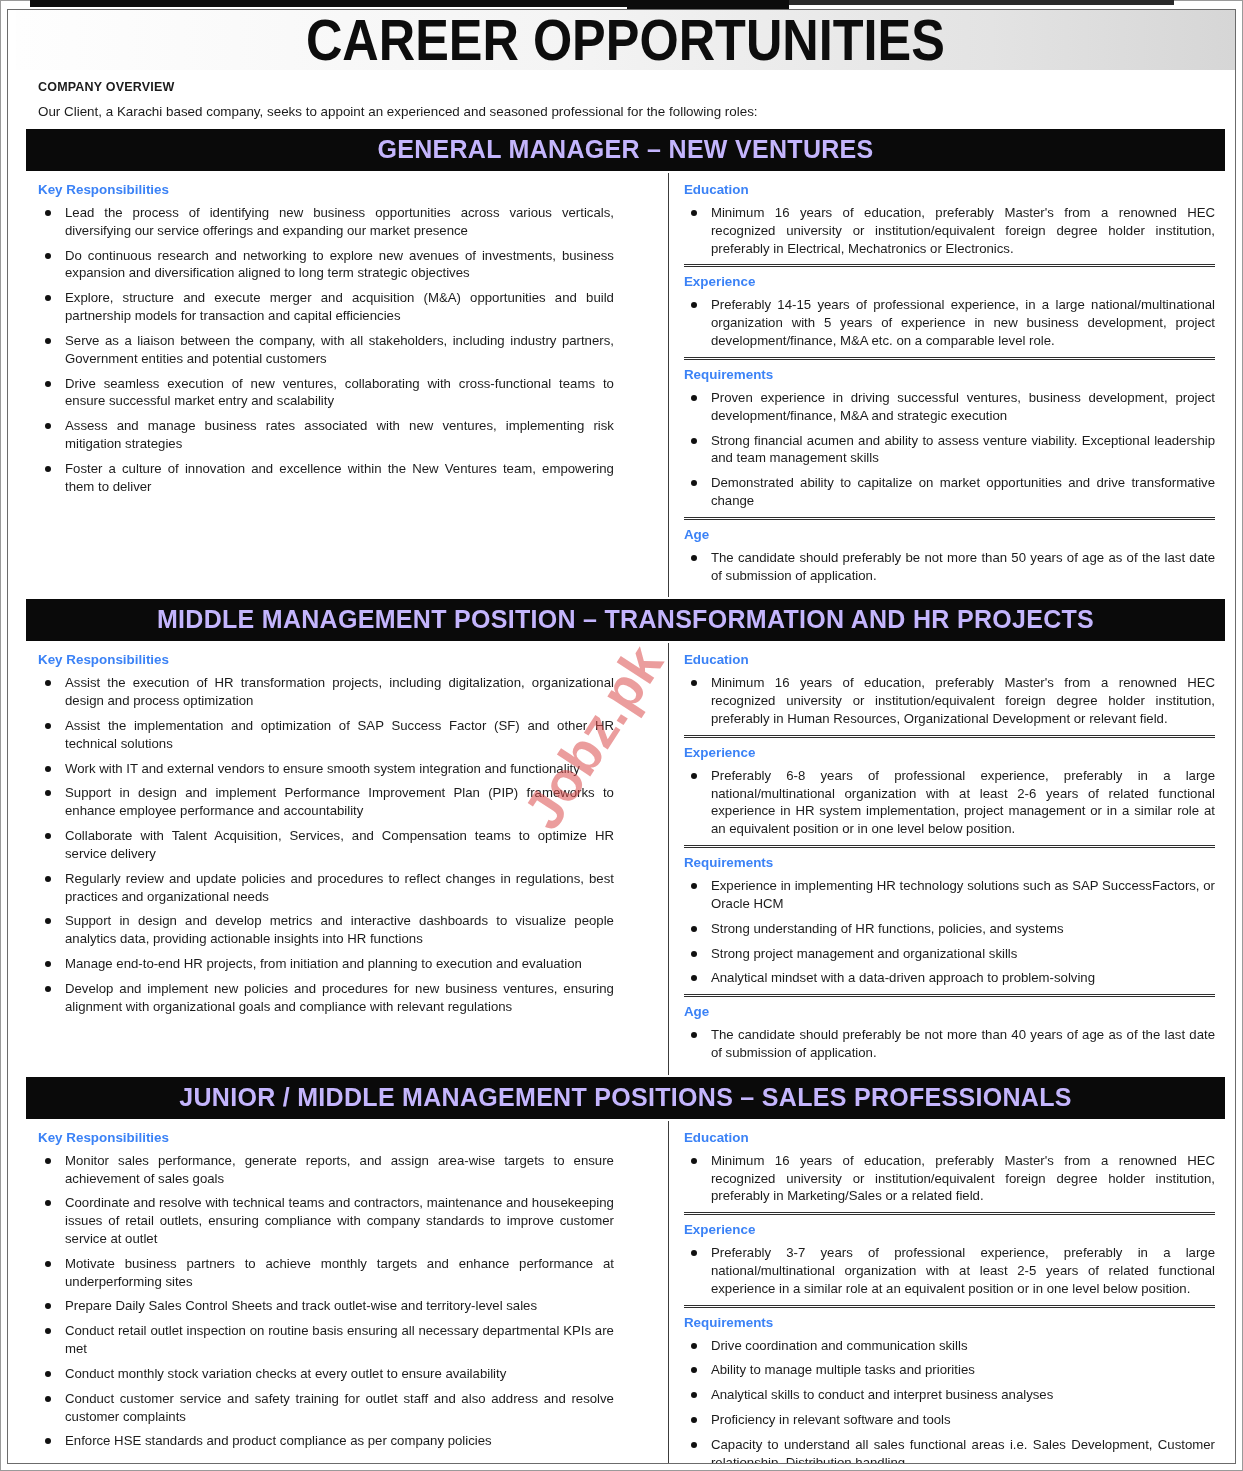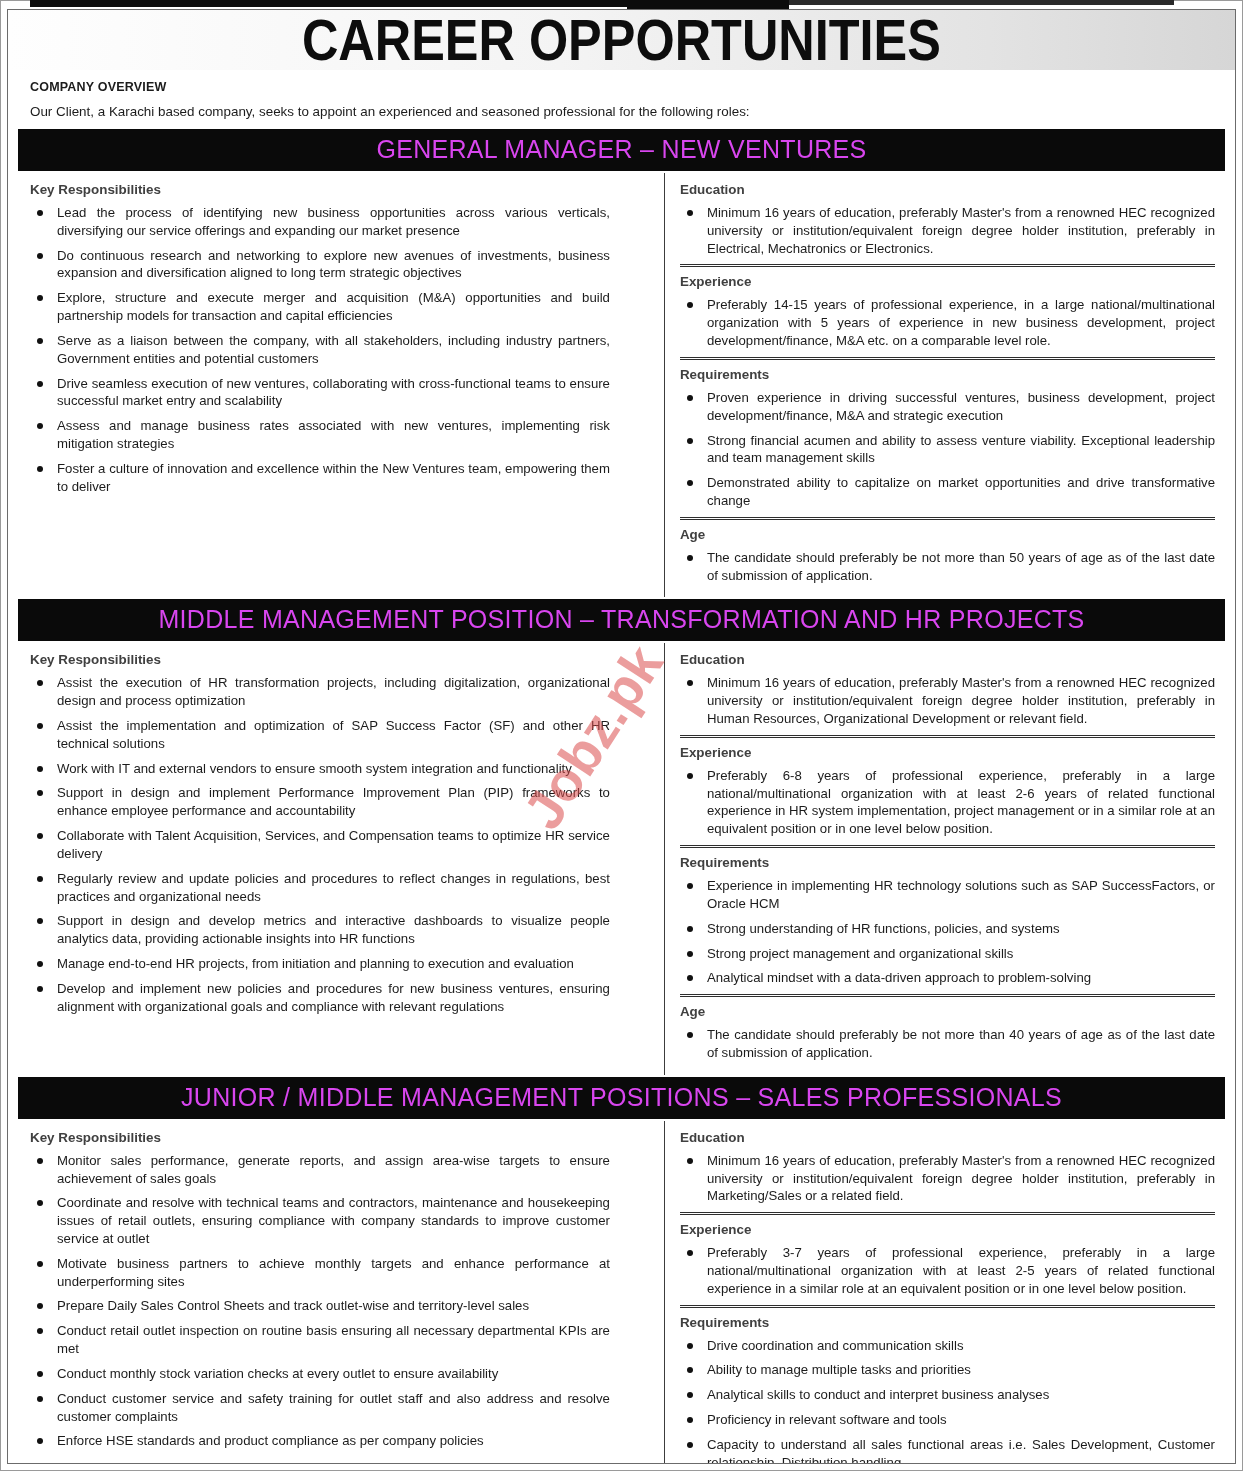--- a/index.html
+++ b/index.html
@@ -20,59 +20,60 @@
   .artifact-a { position:absolute; left:30px; top:0; width:757px; height:7px; background:#0c0c0c; }
   .artifact-b { position:absolute; left:627px; top:0; width:162px; height:13px; background:#0c0c0c; }
   .artifact-c { position:absolute; left:786px; top:0; width:388px; height:5px; background:#2a2a2a; }
 
   .ad {
     position:absolute; left:7px; right:7px; top:9px; bottom:7px;
     border:1.5px solid #6b6b6b;
     background:#fff;
     display:flex; flex-direction:column;
     overflow:hidden;
+    padding-left:8px;
   }
 
   .masthead {
     height:92px;
     background:linear-gradient(90deg,#fefefe 0%, #f4f4f4 45%, #e3e3e3 80%, #d6d6d6 100%);
     display:flex; align-items:center; justify-content:center;
   }
   .masthead h1 {
     font-size:52px; font-weight:bold; color:#0d0d0d;
     letter-spacing:0px; transform:scaleY(1.1) scaleX(0.97);
     white-space:nowrap;
   }
 
   .overview { padding:10px 22px 8px 22px; }
   .overview-heading { font-size:12.5px; font-weight:bold; letter-spacing:.2px; margin-bottom:10px; }
   .overview-intro { font-size:13.4px; }
 
   .banner {
     margin:2px 10px;
-    background:#0a0a0a; color:#d946ef;
+    background:#0a0a0a; color:#c4b5fd;
     text-align:center;
-    font-size:25px; font-weight:normal;
+    font-size:25px; font-weight:bold;
     padding:6px 0 7px 0;
     letter-spacing:.3px;
   }
 
   .cols { display:flex; align-items:stretch; }
   .col-left {
     flex:0 0 50.2%;
     padding:9px 14px 6px 22px;
   }
   .col-right {
     flex:1;
     border-left:1.5px solid #3c3c3c;
     padding:9px 20px 6px 15px;
     margin-left:40px;
   }
 
-  .col-heading { font-size:13.4px; font-weight:bold; margin-bottom:7px; color:#404040; }
+  .col-heading { font-size:13.4px; font-weight:bold; margin-bottom:7px; color:#3b82f6; }
 
   ul.bullets { list-style:none; }
   ul.bullets li {
     position:relative;
     padding-left:27px;
     font-size:13.2px;
     line-height:1.35;
     margin-bottom:7px;
     text-align:justify;
   }

